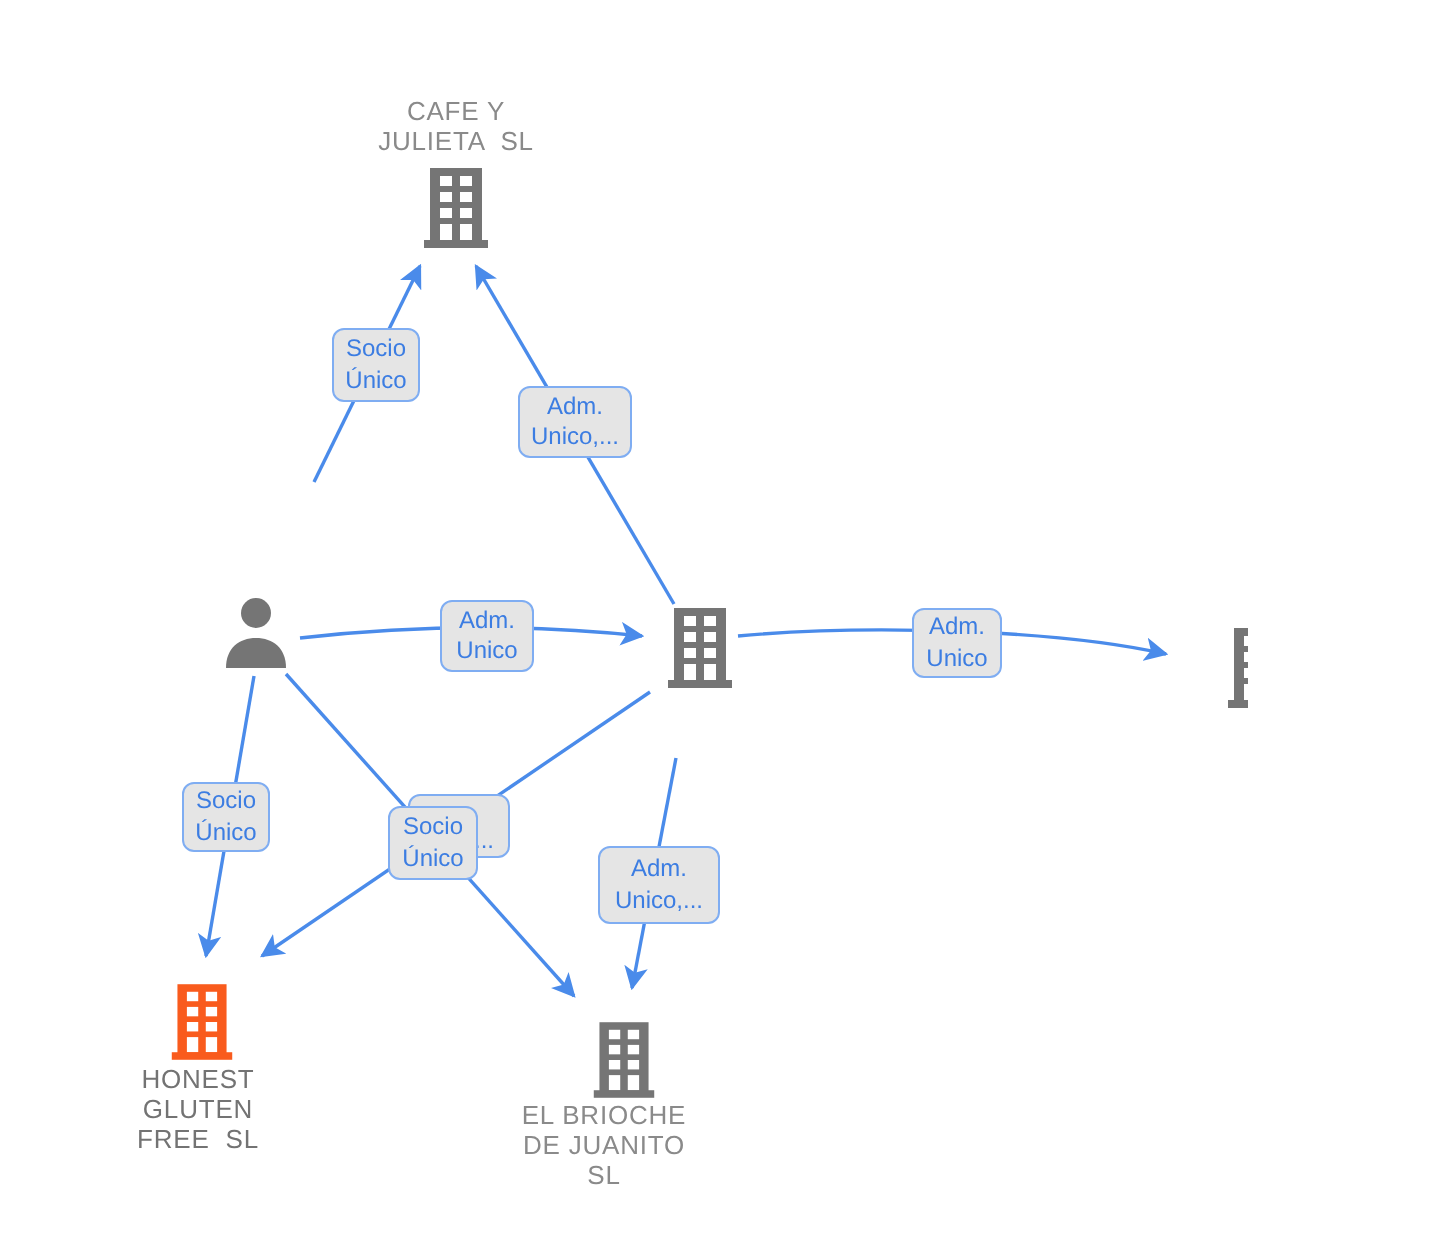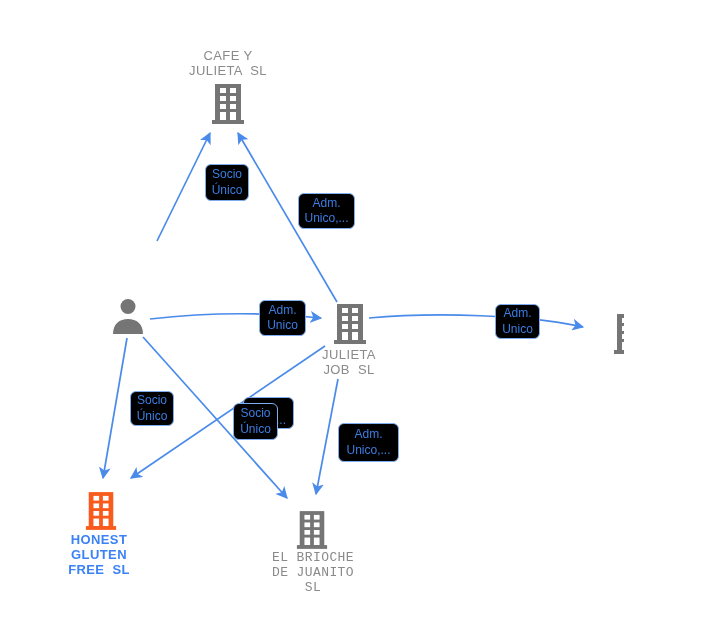--- a/index.html
+++ b/index.html
@@ -8,26 +8,26 @@
     font-family:"Liberation Sans", sans-serif;
   }
   #edges{position:absolute;left:0;top:0;width:728px;height:630px;z-index:1;}
   .node-icon{position:absolute;z-index:2;color:#757575;}
   .node-icon.orange{color:#f95b1d;}
   .node-icon svg{display:block;width:100%;height:100%;}
   .node-label{
     position:absolute;z-index:2;width:200px;text-align:center;white-space:pre;
     color:#8a8a8a;font-size:13px;line-height:15px;letter-spacing:0.4px;
   }
-  .node-label.bold{font-weight:bold;color:#3b82f6;}
+  .node-label.bold{font-weight:normal;color:#737373;}
   .edge-label{
-    position:absolute;z-index:3;box-sizing:border-box;background:#000000;
+    position:absolute;z-index:3;box-sizing:border-box;background:#e5e5e5;
     border:1.5px solid #7fadf2;border-radius:6px;
     color:#3c7de2;font-size:12px;line-height:15.5px;white-space:pre;text-align:center;
-    display:flex;align-items:center;justify-content:center;margin-left:39px;
+    display:flex;align-items:center;justify-content:center;
   }
   .edge-label.back{
     z-index:2;align-items:flex-end;justify-content:flex-end;
     padding:0 7px 1px 0;line-height:13px;
   }
   #logo{
     position:absolute;z-index:4;left:645px;top:605px;width:80px;height:22px;
     display:flex;align-items:center;gap:4px;
     font-family:"DejaVu Serif", serif;font-style:italic;
   }
@@ -53,26 +53,24 @@
       <path d="M369,318 C435,312 530,315 583,327" marker-end="url(#arrow)"></path>
       <path d="M127,338 L103,478" marker-end="url(#arrow)"></path>
       <path d="M143,337 L287,498" marker-end="url(#arrow)"></path>
       <path d="M325,346 L131,478" marker-end="url(#arrow)"></path>
       <path d="M338,379 L316,494" marker-end="url(#arrow)"></path>
     </g>
   </svg>
 
   <div class="node-label" style="left:128px;top:48px;">CAFE Y
 JULIETA  SL</div>
-  <div class="node-label" style="left:249px;top:347px;">JULIETA
-JOB  SL</div>
   <div class="node-label bold" style="left:-1px;top:532px;">HONEST
 GLUTEN
 FREE  SL</div>
-  <div class="node-label" style="left:213px;top:550px;font-family:Liberation Mono, monospace;">EL BRIOCHE
+  <div class="node-label" style="left:202px;top:550px;">EL BRIOCHE
 DE JUANITO
 SL</div>
 
   <div class="node-icon" style="left:210px;top:84px;width:36px;height:40px;">
     <svg viewBox="0 0 36 40">
       <rect x="5" y="0" width="26" height="37" fill="currentColor"></rect>
       <g fill="#ffffff">
         <rect x="10" y="4" width="6" height="5"></rect>
           <rect x="20" y="4" width="6" height="5"></rect>
         <rect x="10" y="12" width="6" height="5"></rect>

